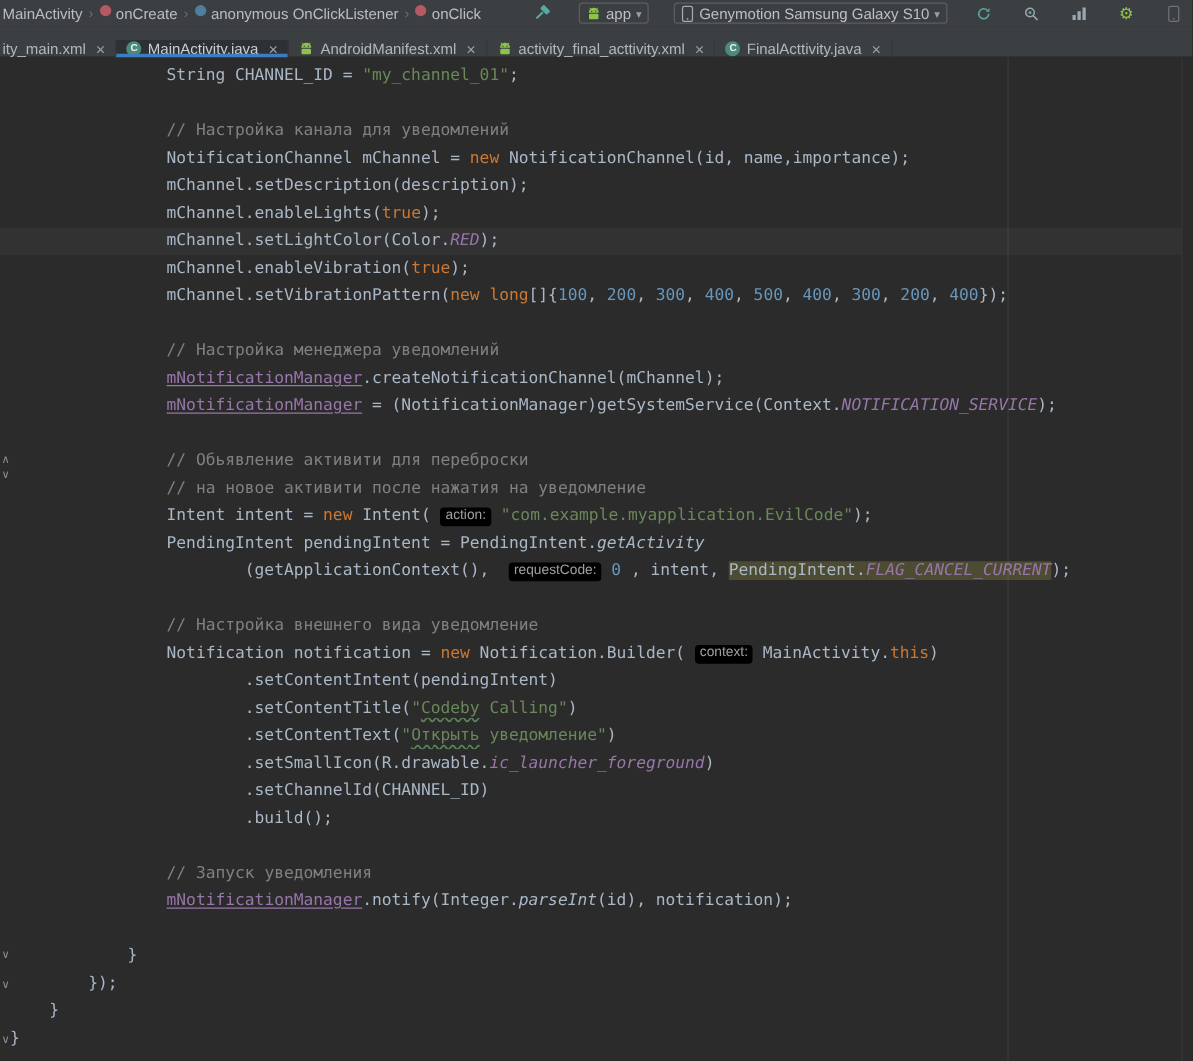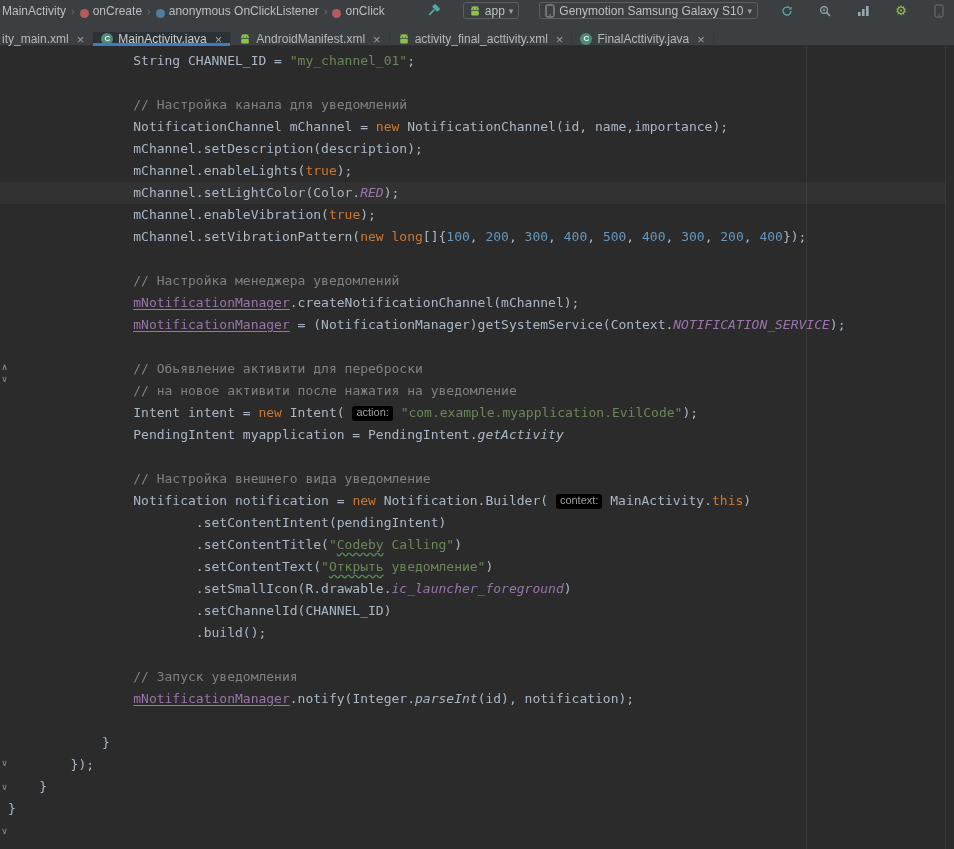--- a/index.html
+++ b/index.html
@@ -9,21 +9,21 @@
   }
   *{box-sizing:border-box;margin:0;padding:0;}
   html,body{width:954px;height:849px;overflow:hidden;background:var(--editor-bg);}
   body{font-family:"Liberation Sans",sans-serif;}
   .window{display:flex;flex-direction:column;width:954px;height:849px;}
 
   
   .topbar{height:21px;background:var(--bar-bg);display:flex;align-items:center;
           padding:0 6px 0 2px;font-size:12px;color:var(--ui-text);flex:0 0 auto;}
   .breadcrumbs{display:flex;align-items:center;gap:5px;white-space:nowrap;}
-  .crumb{display:flex;align-items:flex-end;gap:4px;cursor:default;}
+  .crumb{display:flex;align-items:flex-start;gap:4px;cursor:default;}
   .sep{color:#707476;font-size:11px;}
   .ic{display:inline-block;width:9px;height:9px;border-radius:50%;}
   .ic.method{background:#b55962;}
   .ic.anon{background:#4e7f9e;}
   .toolbar-right{margin-left:auto;display:flex;align-items:center;gap:20px;}
   .combo{display:flex;align-items:center;gap:4px;border:1px solid #5b5e60;
          border-radius:3px;padding:0 5px;height:17px;color:#bdc0c2;cursor:default;}
   .combo .arrow{color:#9a9ea0;font-size:9px;}
   .tbicon{display:flex;align-items:center;justify-content:center;width:18px;height:18px;}
   .gear-green{color:#8fc14d;font-size:13px;line-height:18px;}
@@ -205,21 +205,22 @@
         <div class="code-line"><span class="tok-p">                mChannel.enableVibration(</span><span class="tok-k">true</span><span class="tok-p">);</span></div>
         <div class="code-line"><span class="tok-p">                mChannel.setVibrationPattern(</span><span class="tok-k">new</span><span class="tok-p"> </span><span class="tok-k">long</span><span class="tok-p">[]{</span><span class="tok-n">100</span><span class="tok-p">, </span><span class="tok-n">200</span><span class="tok-p">, </span><span class="tok-n">300</span><span class="tok-p">, </span><span class="tok-n">400</span><span class="tok-p">, </span><span class="tok-n">500</span><span class="tok-p">, </span><span class="tok-n">400</span><span class="tok-p">, </span><span class="tok-n">300</span><span class="tok-p">, </span><span class="tok-n">200</span><span class="tok-p">, </span><span class="tok-n">400</span><span class="tok-p">});</span></div>
         <div class="code-line"></div>
         <div class="code-line"><span class="tok-p">                </span><span class="tok-c">// Настройка менеджера уведомлений</span></div>
         <div class="code-line"><span class="tok-p">                </span><span class="tok-fu">mNotificationManager</span><span class="tok-p">.createNotificationChannel(mChannel);</span></div>
         <div class="code-line"><span class="tok-p">                </span><span class="tok-fu">mNotificationManager</span><span class="tok-p"> = (NotificationManager)getSystemService(Context.</span><span class="tok-sf">NOTIFICATION_SERVICE</span><span class="tok-p">);</span></div>
         <div class="code-line"></div>
         <div class="code-line"><span class="tok-p">                </span><span class="tok-c">// Обьявление активити для переброски</span></div>
         <div class="code-line"><span class="tok-p">                </span><span class="tok-c">// на новое активити после нажатия на уведомление</span></div>
         <div class="code-line"><span class="tok-p">                Intent intent = </span><span class="tok-k">new</span><span class="tok-p"> Intent( </span><span class="tok-chip">action:</span><span class="tok-p"> </span><span class="tok-s">"com.example.myapplication.EvilCode"</span><span class="tok-p">);</span></div>
-        <div class="code-line"><span class="tok-p">                PendingIntent myapplication = PendingIntent.</span><span class="tok-im">getActivity</span></div>
+        <div class="code-line"><span class="tok-p">                PendingIntent pendingIntent = PendingIntent.</span><span class="tok-im">getActivity</span></div>
+        <div class="code-line"><span class="tok-p">                        (getApplicationContext(),  </span><span class="tok-chip">requestCode:</span><span class="tok-p"> </span><span class="tok-n">0</span><span class="tok-p"> , intent, </span><span class="tok-p tok-hl">PendingIntent.</span><span class="tok-sf tok-hl">FLAG_CANCEL_CURRENT</span><span class="tok-p">);</span></div>
         <div class="code-line"></div>
         <div class="code-line"><span class="tok-p">                </span><span class="tok-c">// Настройка внешнего вида уведомление</span></div>
         <div class="code-line"><span class="tok-p">                Notification notification = </span><span class="tok-k">new</span><span class="tok-p"> Notification.Builder( </span><span class="tok-chip">context:</span><span class="tok-p"> MainActivity.</span><span class="tok-k">this</span><span class="tok-p">)</span></div>
         <div class="code-line"><span class="tok-p">                        .setContentIntent(pendingIntent)</span></div>
         <div class="code-line"><span class="tok-p">                        .setContentTitle(</span><span class="tok-s">"</span><span class="tok-s tok-typo">Codeby</span><span class="tok-s"> Calling"</span><span class="tok-p">)</span></div>
         <div class="code-line"><span class="tok-p">                        .setContentText(</span><span class="tok-s">"</span><span class="tok-s tok-typo">Открыть</span><span class="tok-s"> уведомление"</span><span class="tok-p">)</span></div>
         <div class="code-line"><span class="tok-p">                        .setSmallIcon(R.drawable.</span><span class="tok-sf">ic_launcher_foreground</span><span class="tok-p">)</span></div>
         <div class="code-line"><span class="tok-p">                        .setChannelId(CHANNEL_ID)</span></div>
         <div class="code-line"><span class="tok-p">                        .build();</span></div>
         <div class="code-line"></div>

